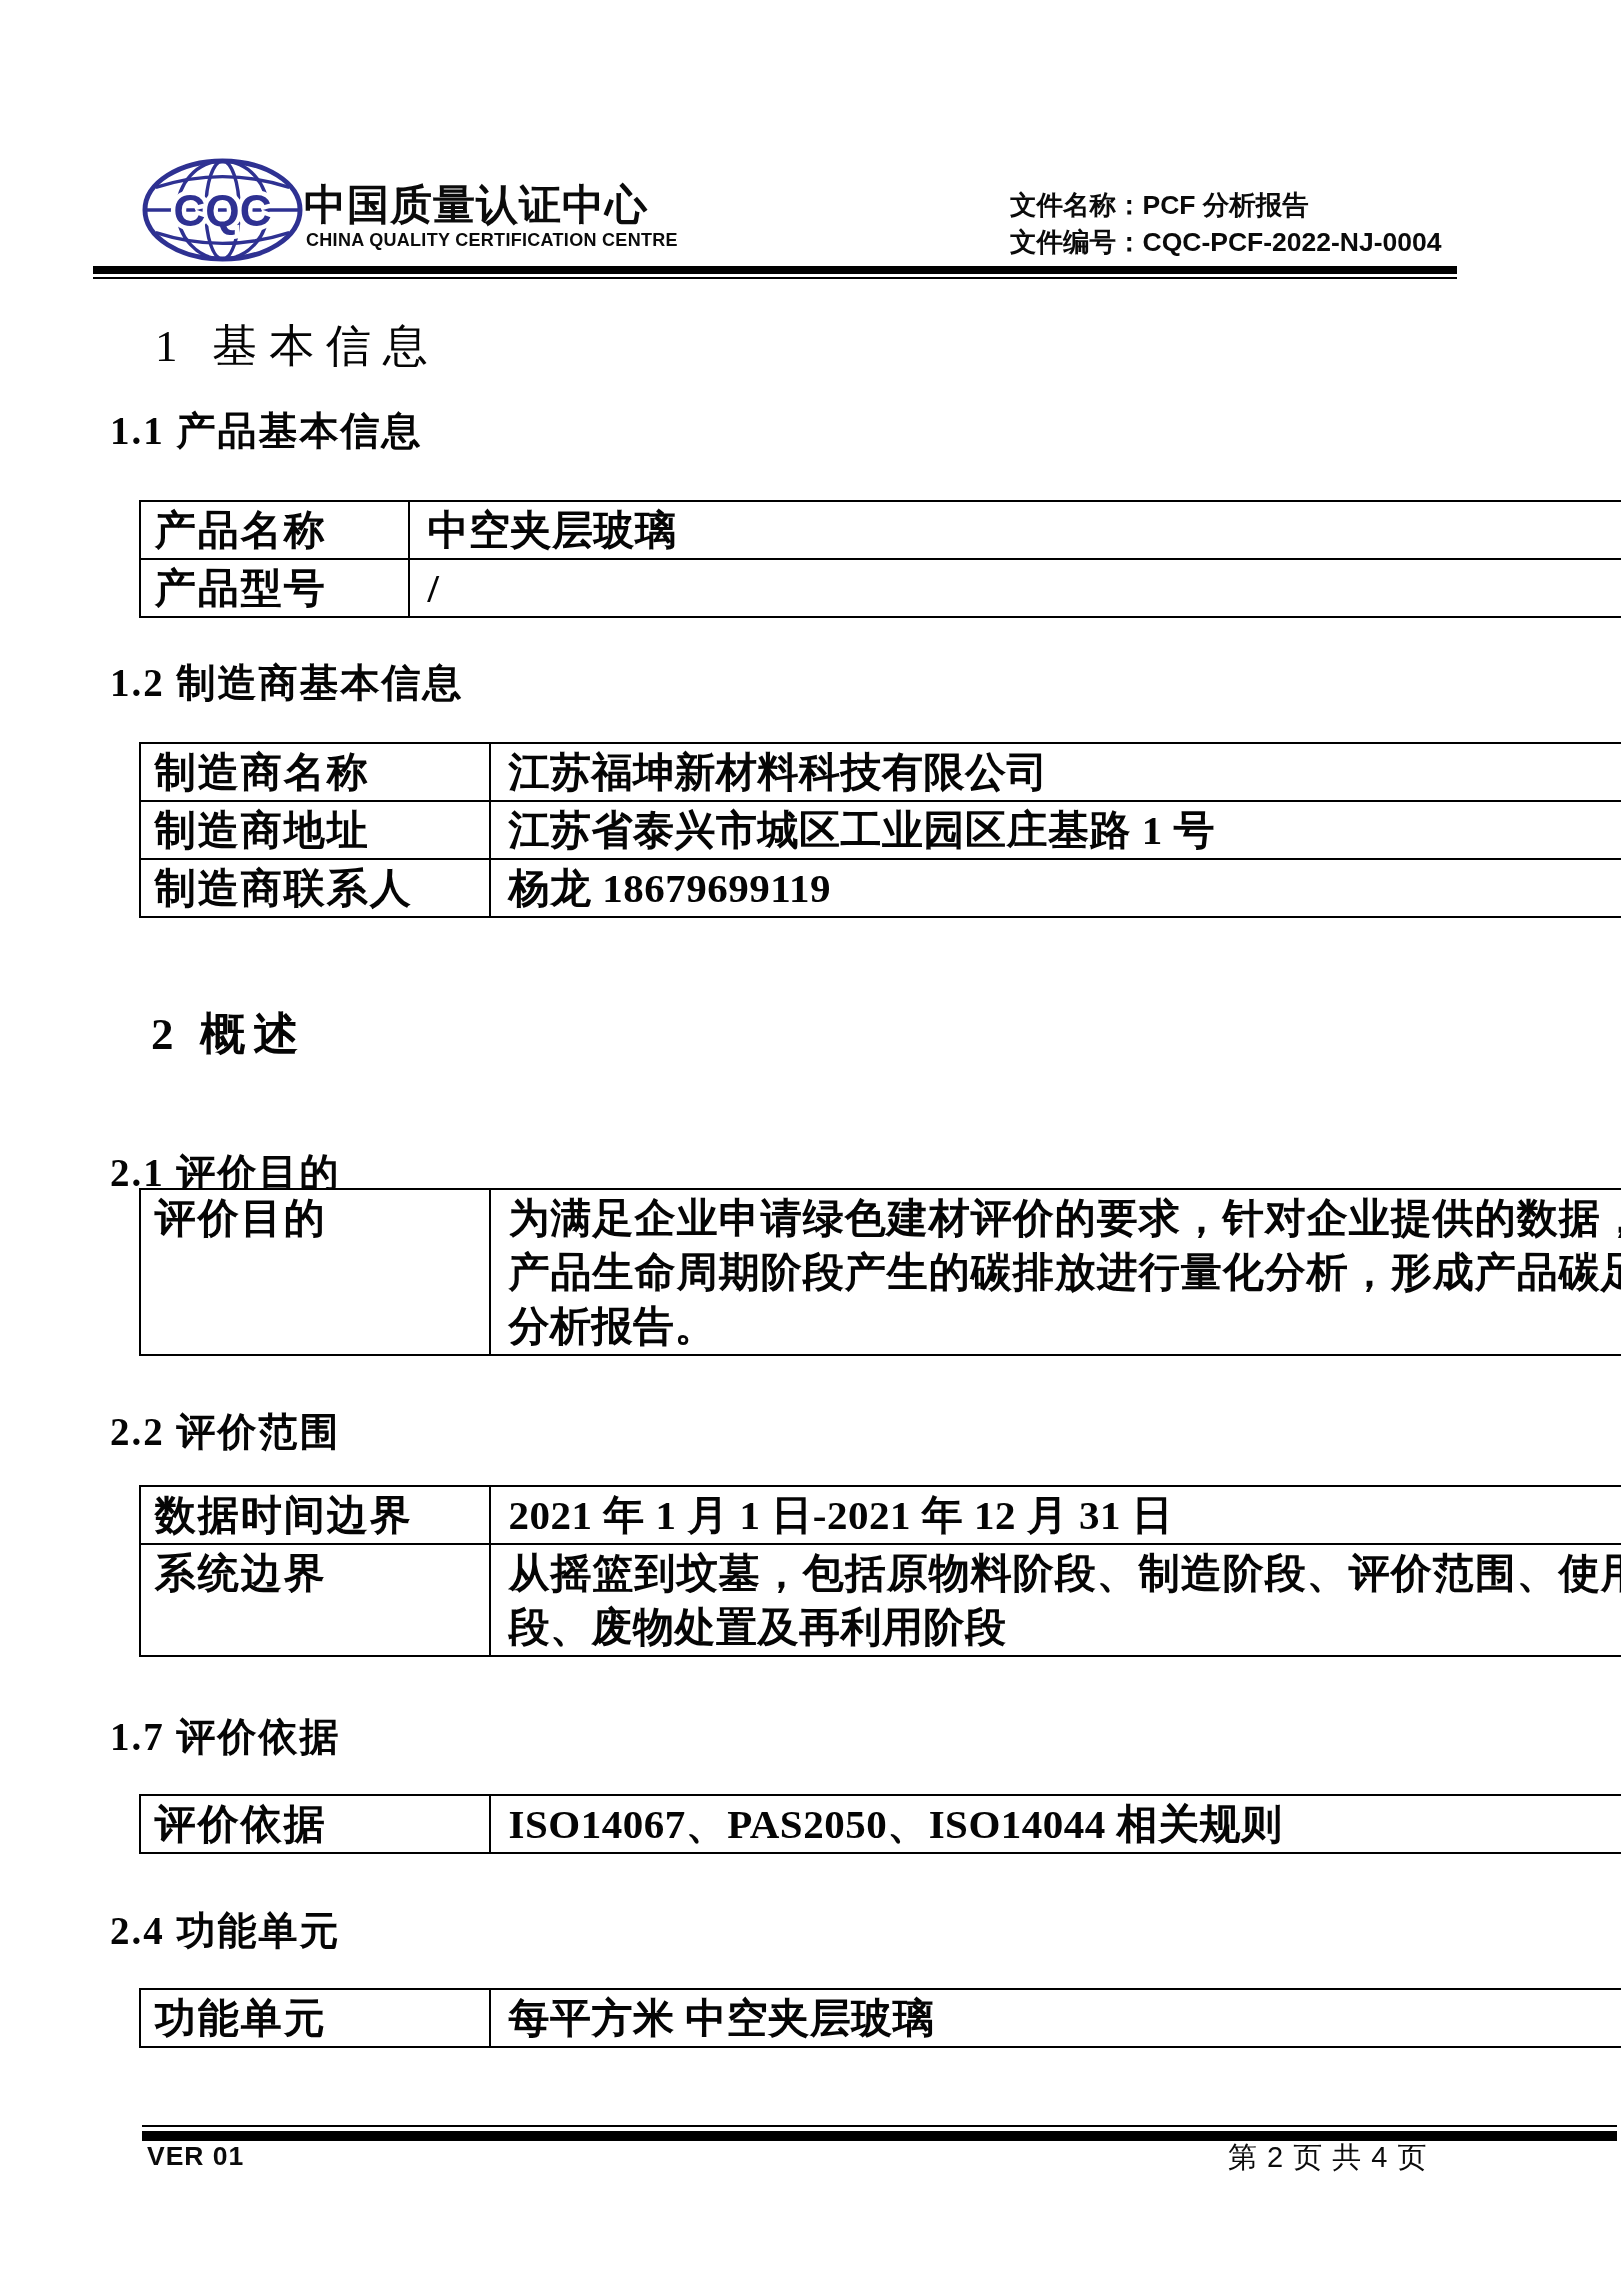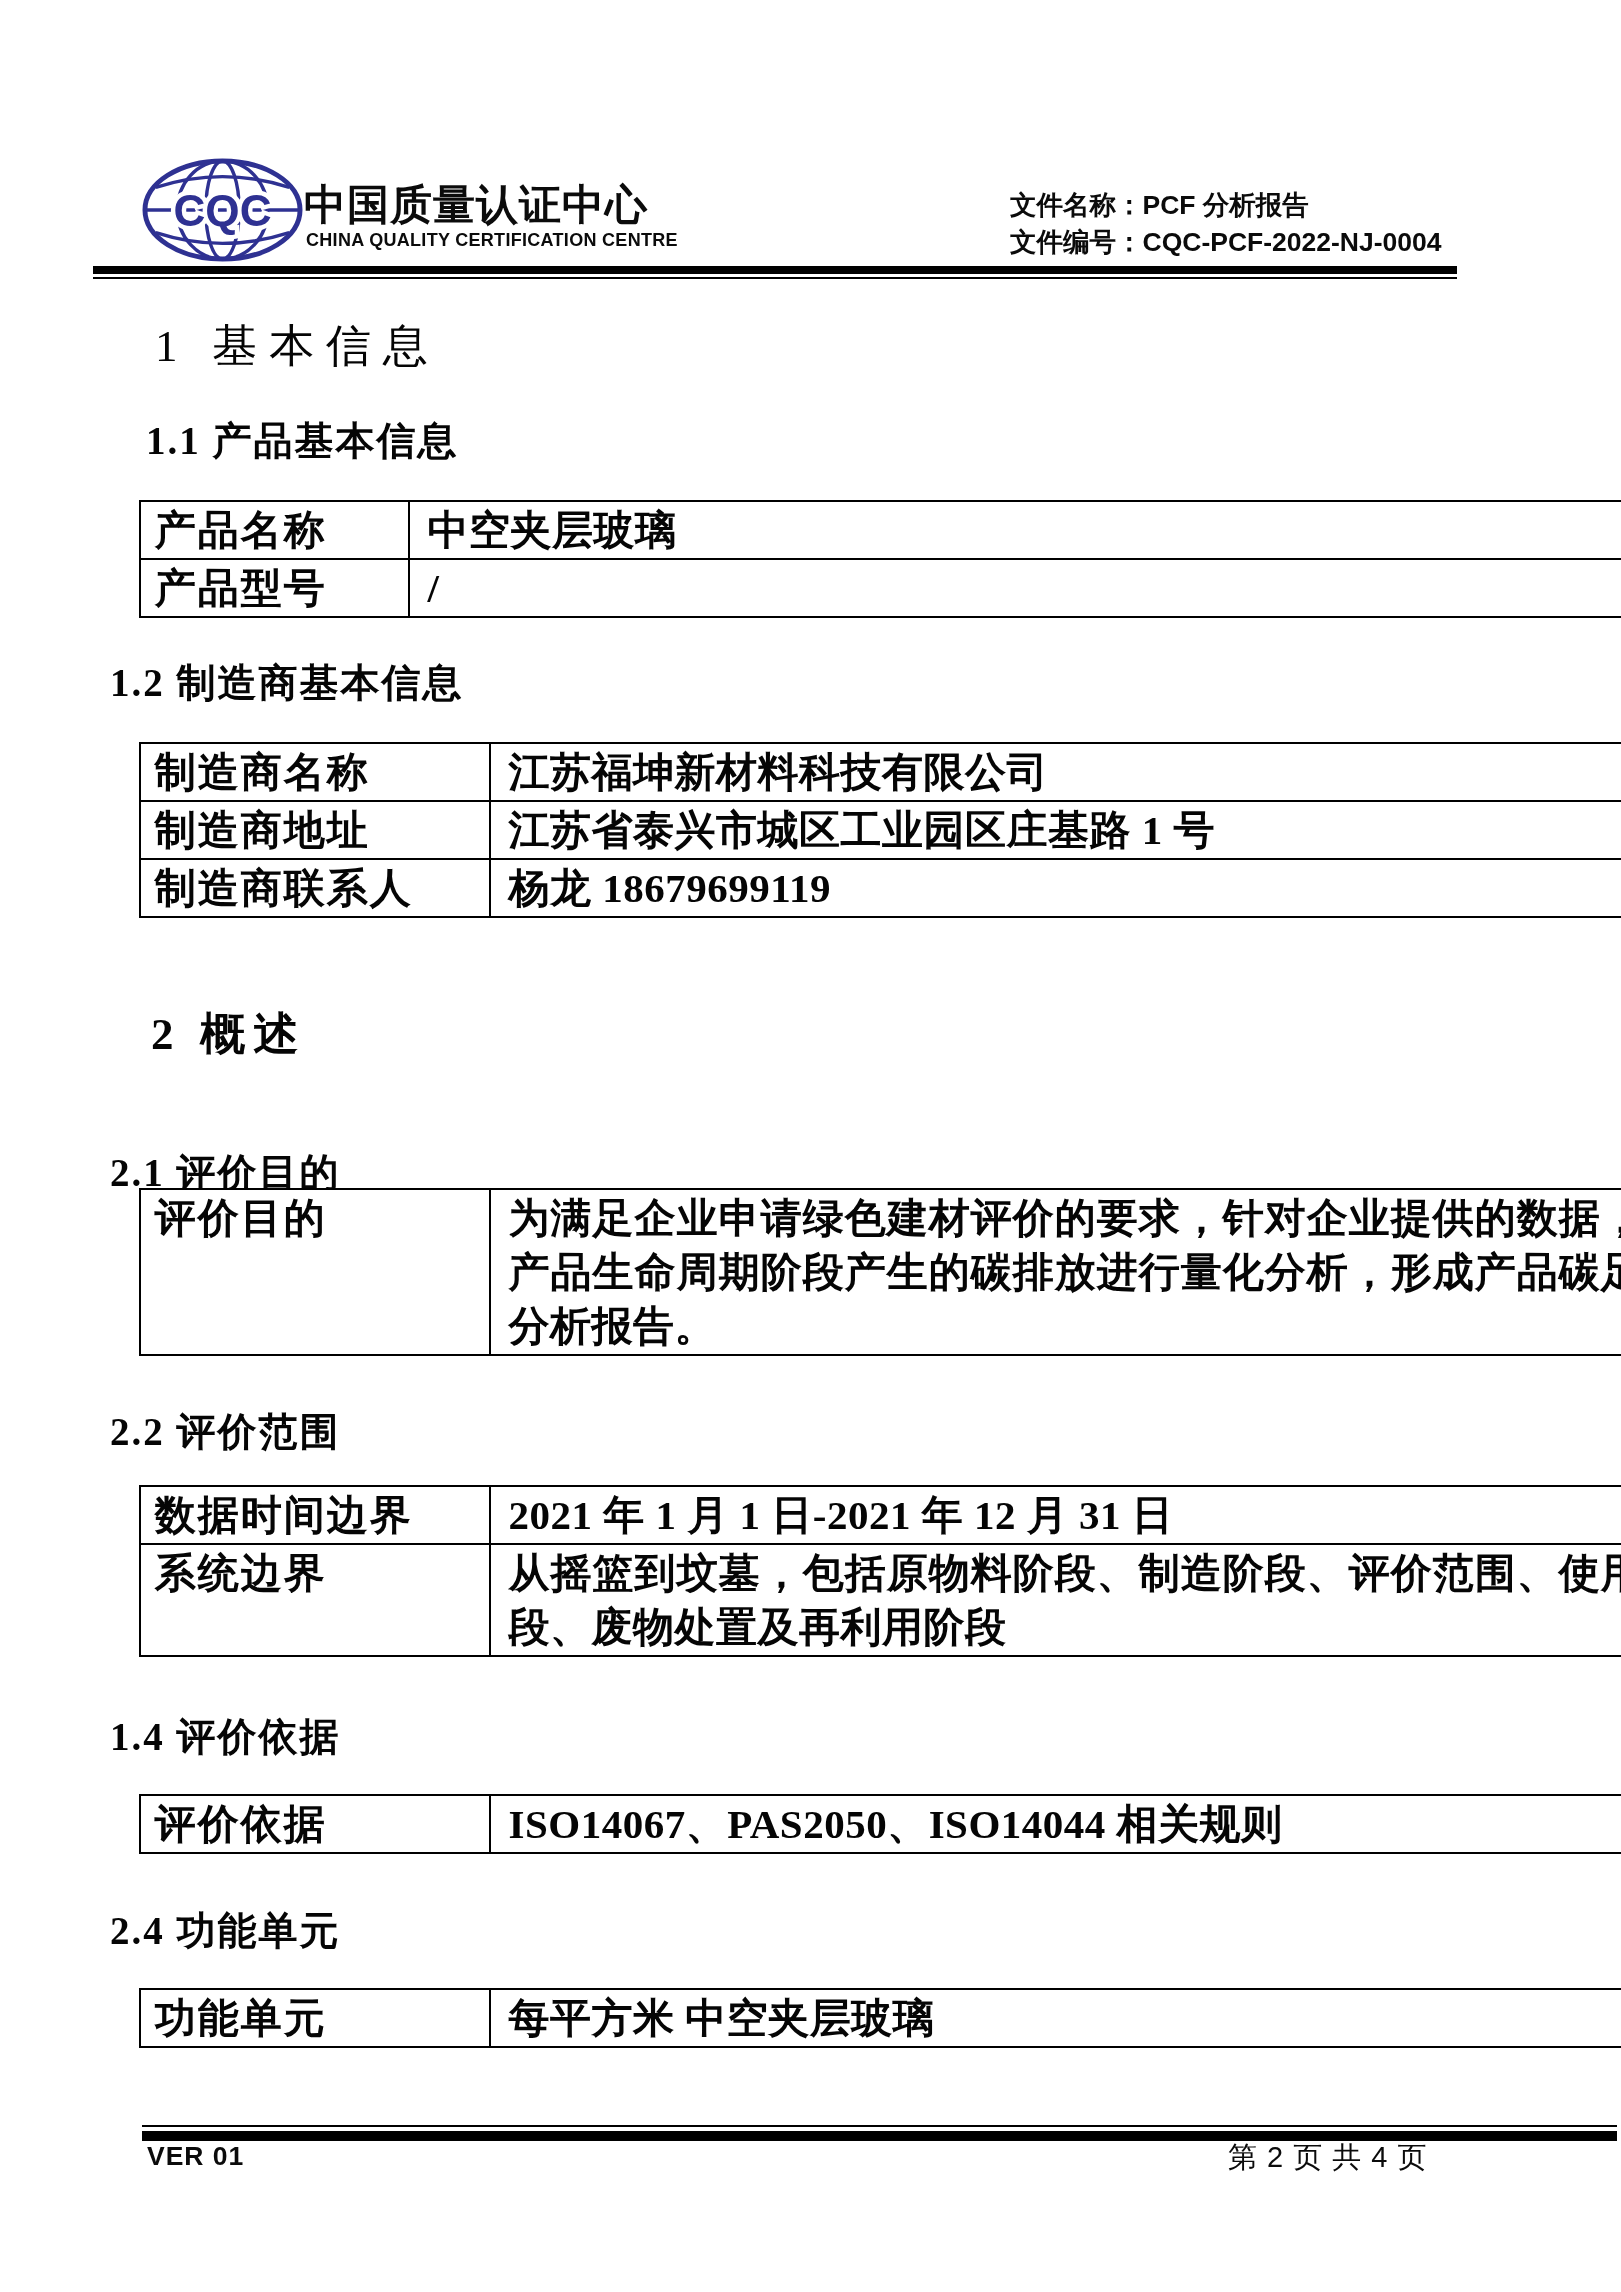--- a/index.html
+++ b/index.html
@@ -109,21 +109,21 @@
   </div>
 
   <div class="rule-header">
     <div class="thick"></div>
       <div class="gap"></div>
       <div class="thin"></div>
   </div>
 
   <div class="h-level1" style="top:324px;">1 基本信息</div>
 
-  <div class="h-level2" style="top:421px;margin-left:36px;">1.1 产品基本信息</div>
+  <div class="h-level2" style="top:411px;">1.1 产品基本信息</div>
   <table class="info-table t11">
     <colgroup>
         <col class="c1">
         <col>
       </colgroup>
     <tbody>
       <tr>
         <td class="lbl">产品名称</td>
         <td class="val">中空夹层玻璃</td>
       </tr>
@@ -183,21 +183,21 @@
         <td class="lbl">数据时间边界</td>
         <td class="val">2021 年 1 月 1 日-2021 年 12 月 31 日</td>
       </tr>
       <tr class="row-tall">
         <td class="lbl">系统边界</td>
         <td class="val">从摇篮到坟墓，包括原物料阶段、制造阶段、评价范围、使用阶段、废物处置及再利用阶段</td>
       </tr>
     </tbody>
   </table>
 
-  <div class="h-level2" style="top:1717px;">1.4 评价依据</div>
+  <div class="h-level2" style="top:1717px;">1.7 评价依据</div>
   <table class="info-table t23">
     <colgroup>
         <col class="c1">
         <col>
       </colgroup>
     <tbody>
       <tr>
         <td class="lbl">评价依据</td>
         <td class="val">ISO14067、PAS2050、ISO14044 相关规则</td>
       </tr>

